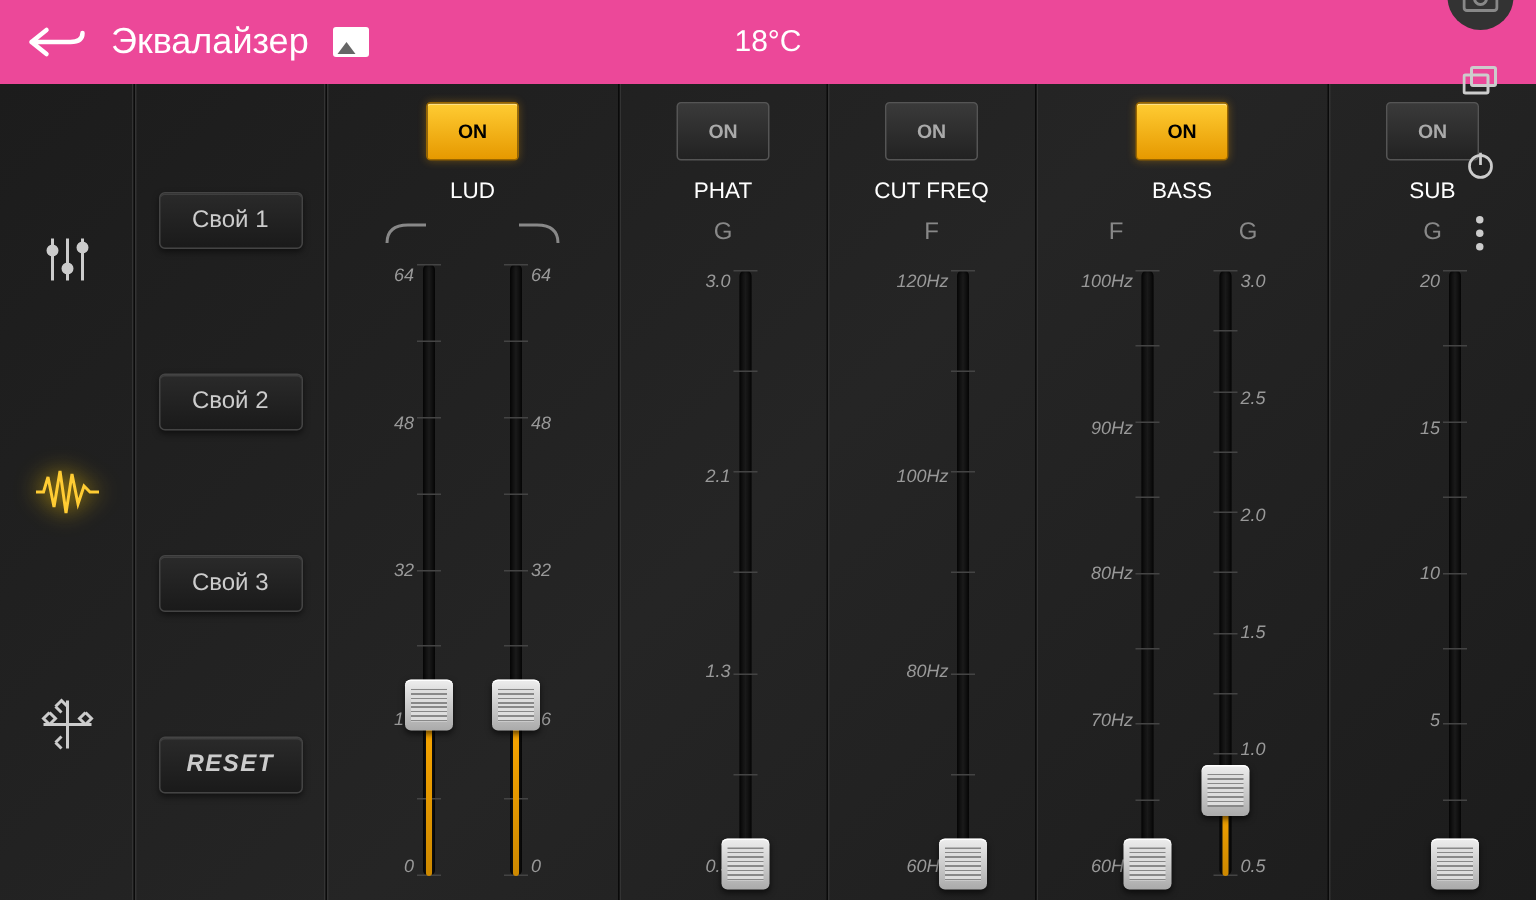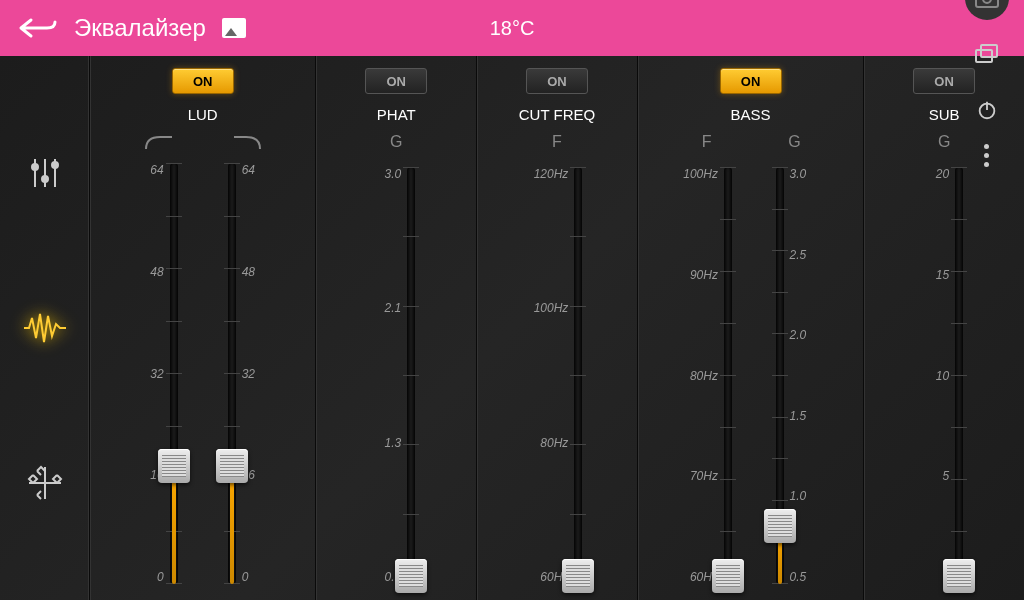--- a/index.html
+++ b/index.html
@@ -31,21 +31,21 @@
 
 
 .preset-col { width:128px; display:flex; flex-direction:column; justify-content:space-around; align-items:center; padding:30px 0; border-right:1px solid #0a0a0a; box-shadow:inset -1px 0 0 #333,inset 1px 0 0 #333; }
 .preset-btn { width:96px; height:38px; background:linear-gradient(to bottom,#2a2a2a,#1a1a1a); border:1px solid #444; border-radius:4px; color:#ccc; font-size:16px; cursor:pointer; box-shadow:inset 0 1px 0 rgba(255,255,255,0.1),0 2px 4px rgba(0,0,0,0.5); }
 .reset-btn { font-style:italic; font-weight:bold; letter-spacing:1px; }
 
 
 .eq-area { flex:1; display:flex; }
 .eq-col { flex:1; display:flex; flex-direction:column; align-items:center; padding:12px 6px 0; border-right:1px solid #0a0a0a; box-shadow:inset 1px 0 0 #333; }
 .eq-col:last-child { border-right:none; }
-.on-btn { width:62px; height:26px; border-radius:3px; font-size:13px; font-weight:bold; cursor:pointer; border:1px solid #555; margin-bottom:12px; }
+.on-btn { width:62px; height:39px; border-radius:3px; font-size:13px; font-weight:bold; cursor:pointer; border:1px solid #555; margin-bottom:12px; }
 .on-btn.on { background:linear-gradient(to bottom,#ffcc33,#e69900); color:#000; border-color:#996600; box-shadow:inset 0 1px 0 rgba(255,255,255,0.4),0 0 6px rgba(255,170,0,0.3); }
 .on-btn.off { background:linear-gradient(to bottom,#3a3a3a,#222); color:#aaa; }
 .col-label { font-size:15px; color:#fff; margin-bottom:10px; }
 
 .sliders-row { display:flex; gap:8px; flex:1; width:100%; justify-content:center; }
 .slider-unit { display:flex; flex-direction:column; align-items:center; flex:1; max-width:80px; }
 .sub-label { font-size:16px; color:#888; height:22px; margin-bottom:6px; }
 .curve-icon { width:30px; height:18px; margin-bottom:6px; }
 
 .slider-track-wrap { flex:1; display:flex; align-items:stretch; width:100%; justify-content:center; position:relative; padding-bottom:10px;font-style:italic; }
@@ -132,20 +132,26 @@
             <line x1="2" y1="18" x2="34" y2="18"></line>
             <path d="M6 10 L2 14 L6 18 M6 10 L10 14 L6 18"></path>
             <path d="M30 10 L26 14 L30 18 M30 10 L34 14 L30 18"></path>
             <path d="M10 6 L14 2 L18 6 M10 6 L14 10"></path>
             <path d="M10 30 L14 26 M10 30 L14 34"></path>
           </g>
         </svg>
     </div>
   </div>
 
+  <div class="preset-col">
+    <button class="preset-btn">Свой 1</button>
+    <button class="preset-btn">Свой 2</button>
+    <button class="preset-btn">Свой 3</button>
+    <button class="preset-btn reset-btn">RESET</button>
+  </div>
 
   <div class="eq-area">
 
     <div class="eq-col" style="flex:1.3">
       <button class="on-btn on">ON</button>
       <div class="col-label">LUD</div>
       <div class="sliders-row">
         <div class="slider-unit">
           <svg class="curve-icon" viewBox="0 0 30 18">
               <path d="M2 16 Q2 4 16 4 L28 4" stroke="#888" stroke-width="2" fill="none"></path>

